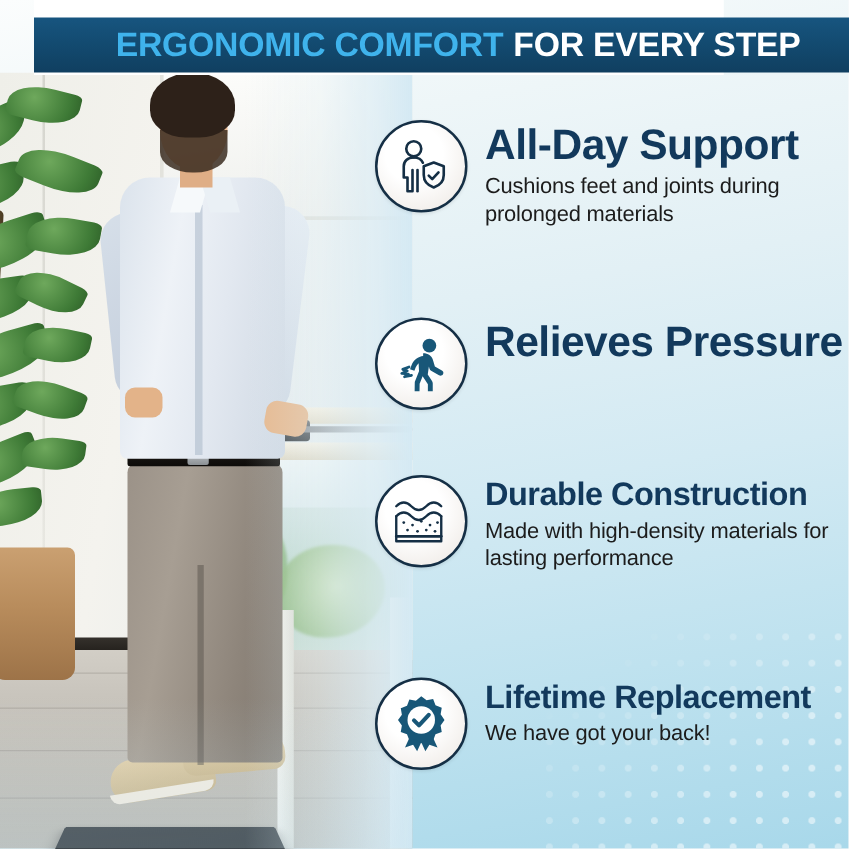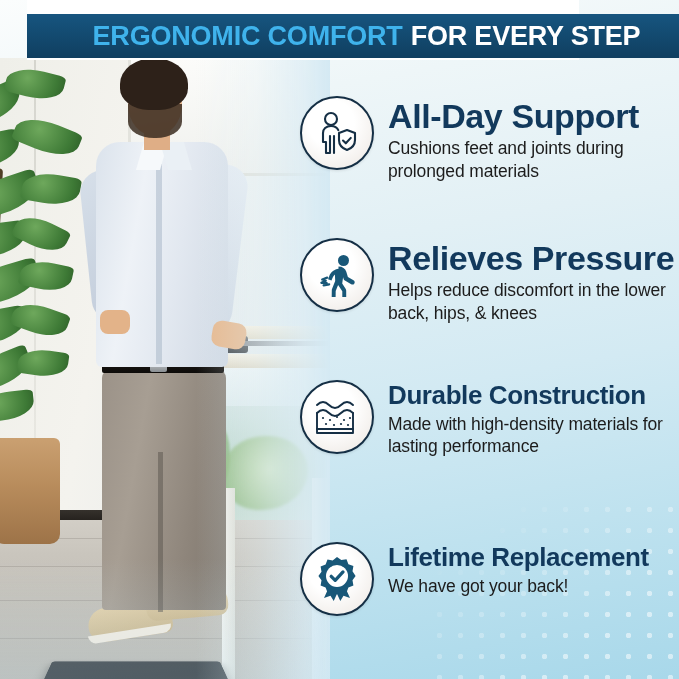--- a/index.html
+++ b/index.html
@@ -296,21 +296,21 @@
 
   
   .features {
     position:absolute; left:300px; top:62px; width:379px; height:617px;
   }
   .feature {
     position:absolute; left:0; width:379px;
     display:flex; align-items:flex-start;
   }
   .f1 { top:34px; }
-  .f2 { top:176px; }
+  .f2 { top:192px; }
   .f3 { top:318px; }
   .f4 { top:480px; }
 
   .icon-circle {
     flex:0 0 auto;
     width:74px; height:74px;
     border-radius:50%;
     border:2.5px solid #152f45;
     background:radial-gradient(circle at 42% 36%, #ffffff 38%, #f4f1ee 72%, #ece7e2 100%);
     display:flex; align-items:center; justify-content:center;
@@ -453,21 +453,20 @@
     <div class="feature f2">
       <div class="icon-circle">
         <svg width="44" height="44" viewBox="0 0 44 44" fill="#185778">
           <circle cx="28.5" cy="7.5" r="5.5"></circle>
           <path d="M23.5 13.5c4 0 6.8 2 7.8 5.2l1.6 5.4 5.6 3.2c1.2.7 1.5 2 .9 3.1-.7 1.2-2.1 1.5-3.2.8l-6.3-3.6c-.6-.4-1.1-1-1.3-1.7l-.5-1.7-.9 6.4 3.4 5.2c.4.6.6 1.3.6 2v7.6h-3.9v-7.1l-4.2-6.4-2.4 6-.1 7.5h-3.9l.1-8.3c0-.5.1-1 .3-1.4l3.1-7.8-.3-6.4c-1 .9-1.8 2-2.3 3.3l-1.1 2.7-3.5-1.2 1.2-3.1c1.7-4.3 5.4-7 9.3-7.4z"></path>
           <path d="M12.2 24.6l-5 1.9 3.6 1.2-4.4 2.1 5.3.4-3.1 2.2 5.6-1.1" fill="none" stroke="#185778" stroke-width="2.2" stroke-linecap="round" stroke-linejoin="round"></path>
         </svg>
       </div>
       <div class="f-text">
         <div class="f-title">Relieves Pressure</div>
-        <div class="f-desc">Helps reduce discomfort in the lower back, hips, &amp; knees</div>
       </div>
     </div>
 
     <div class="feature f4">
       <div class="icon-circle">
         <svg width="44" height="46" viewBox="0 0 44 46" fill="#185778">
           <path d="M14 31l-5 11 6.5-2.2 3.2 5.2 4.6-10z"></path>
           <path d="M30 31l5 11-6.5-2.2-3.2 5.2-4.6-10z"></path>
           <path d="M22 1l4.3 3.1 5.2-.9 1.9 5 5 1.9-.9 5.2L40.6 20l-3.1 4.3.9 5.2-5 1.9-1.9 5-5.2-.9L22 38.6l-4.3-3.1-5.2.9-1.9-5-5-1.9.9-5.2L3.4 20l3.1-4.3-.9-5.2 5-1.9 1.9-5 5.2.9z"></path>
           <circle cx="22" cy="20" r="11" fill="#ffffff"></circle>

